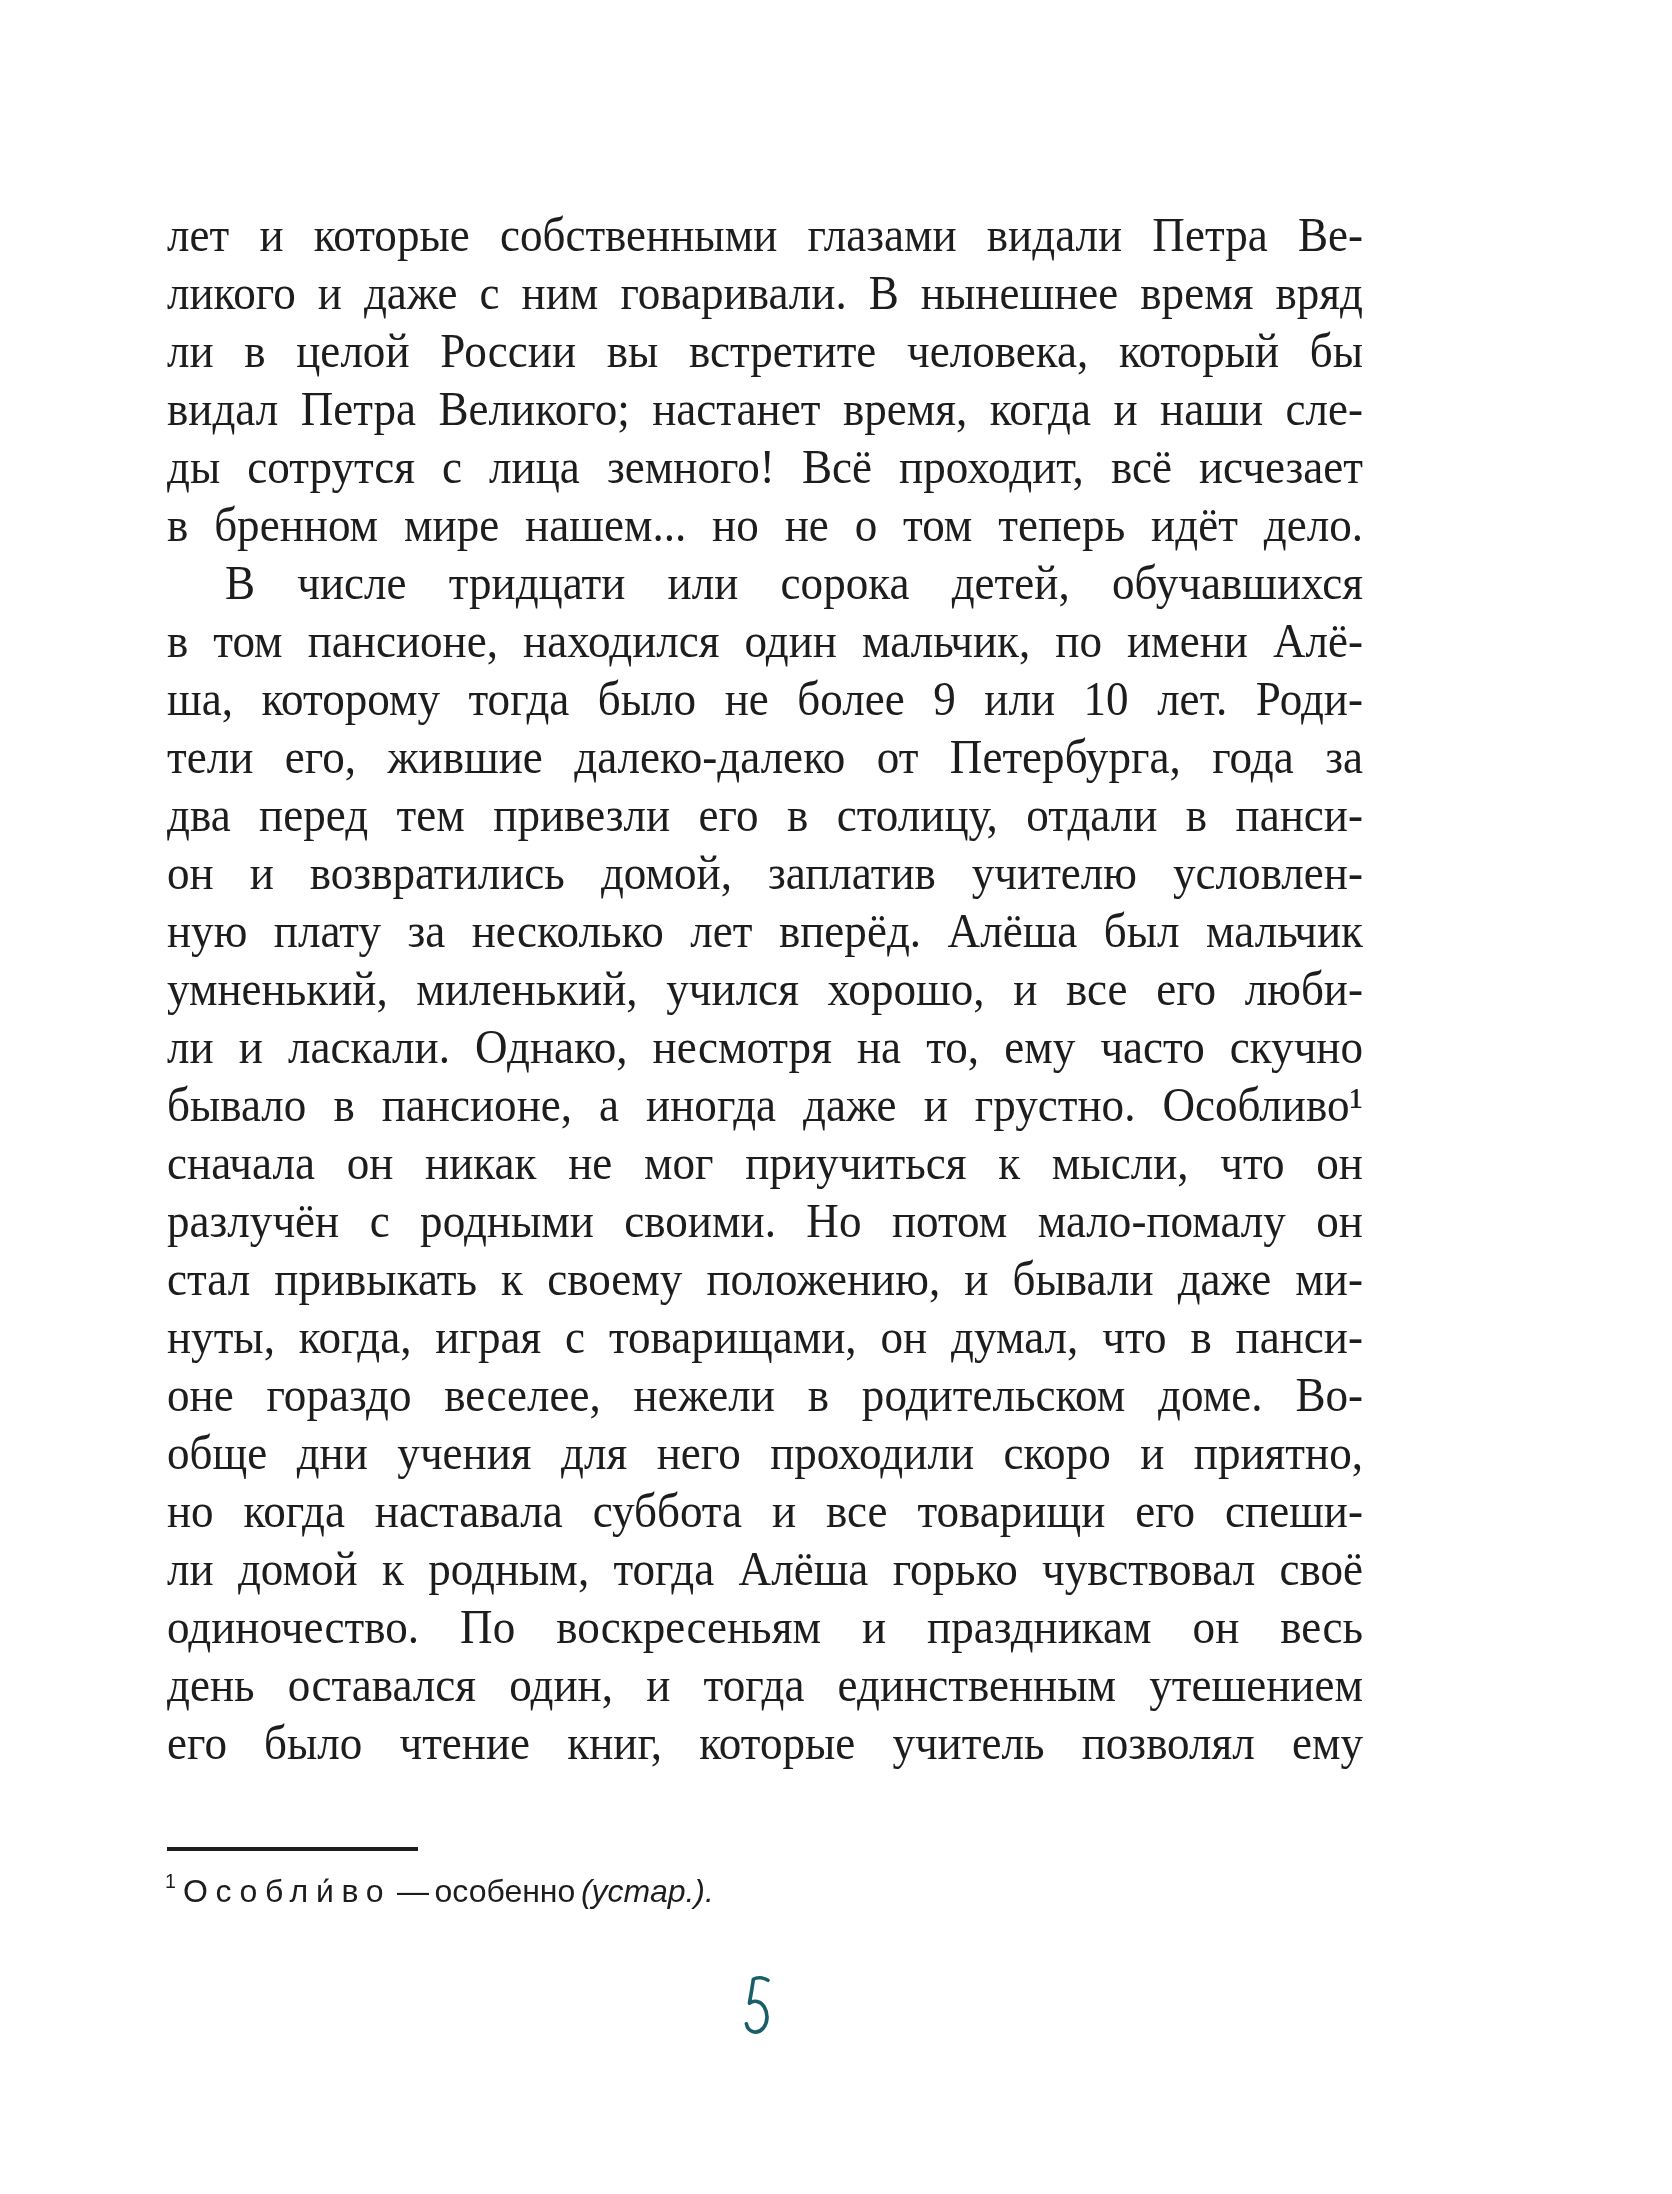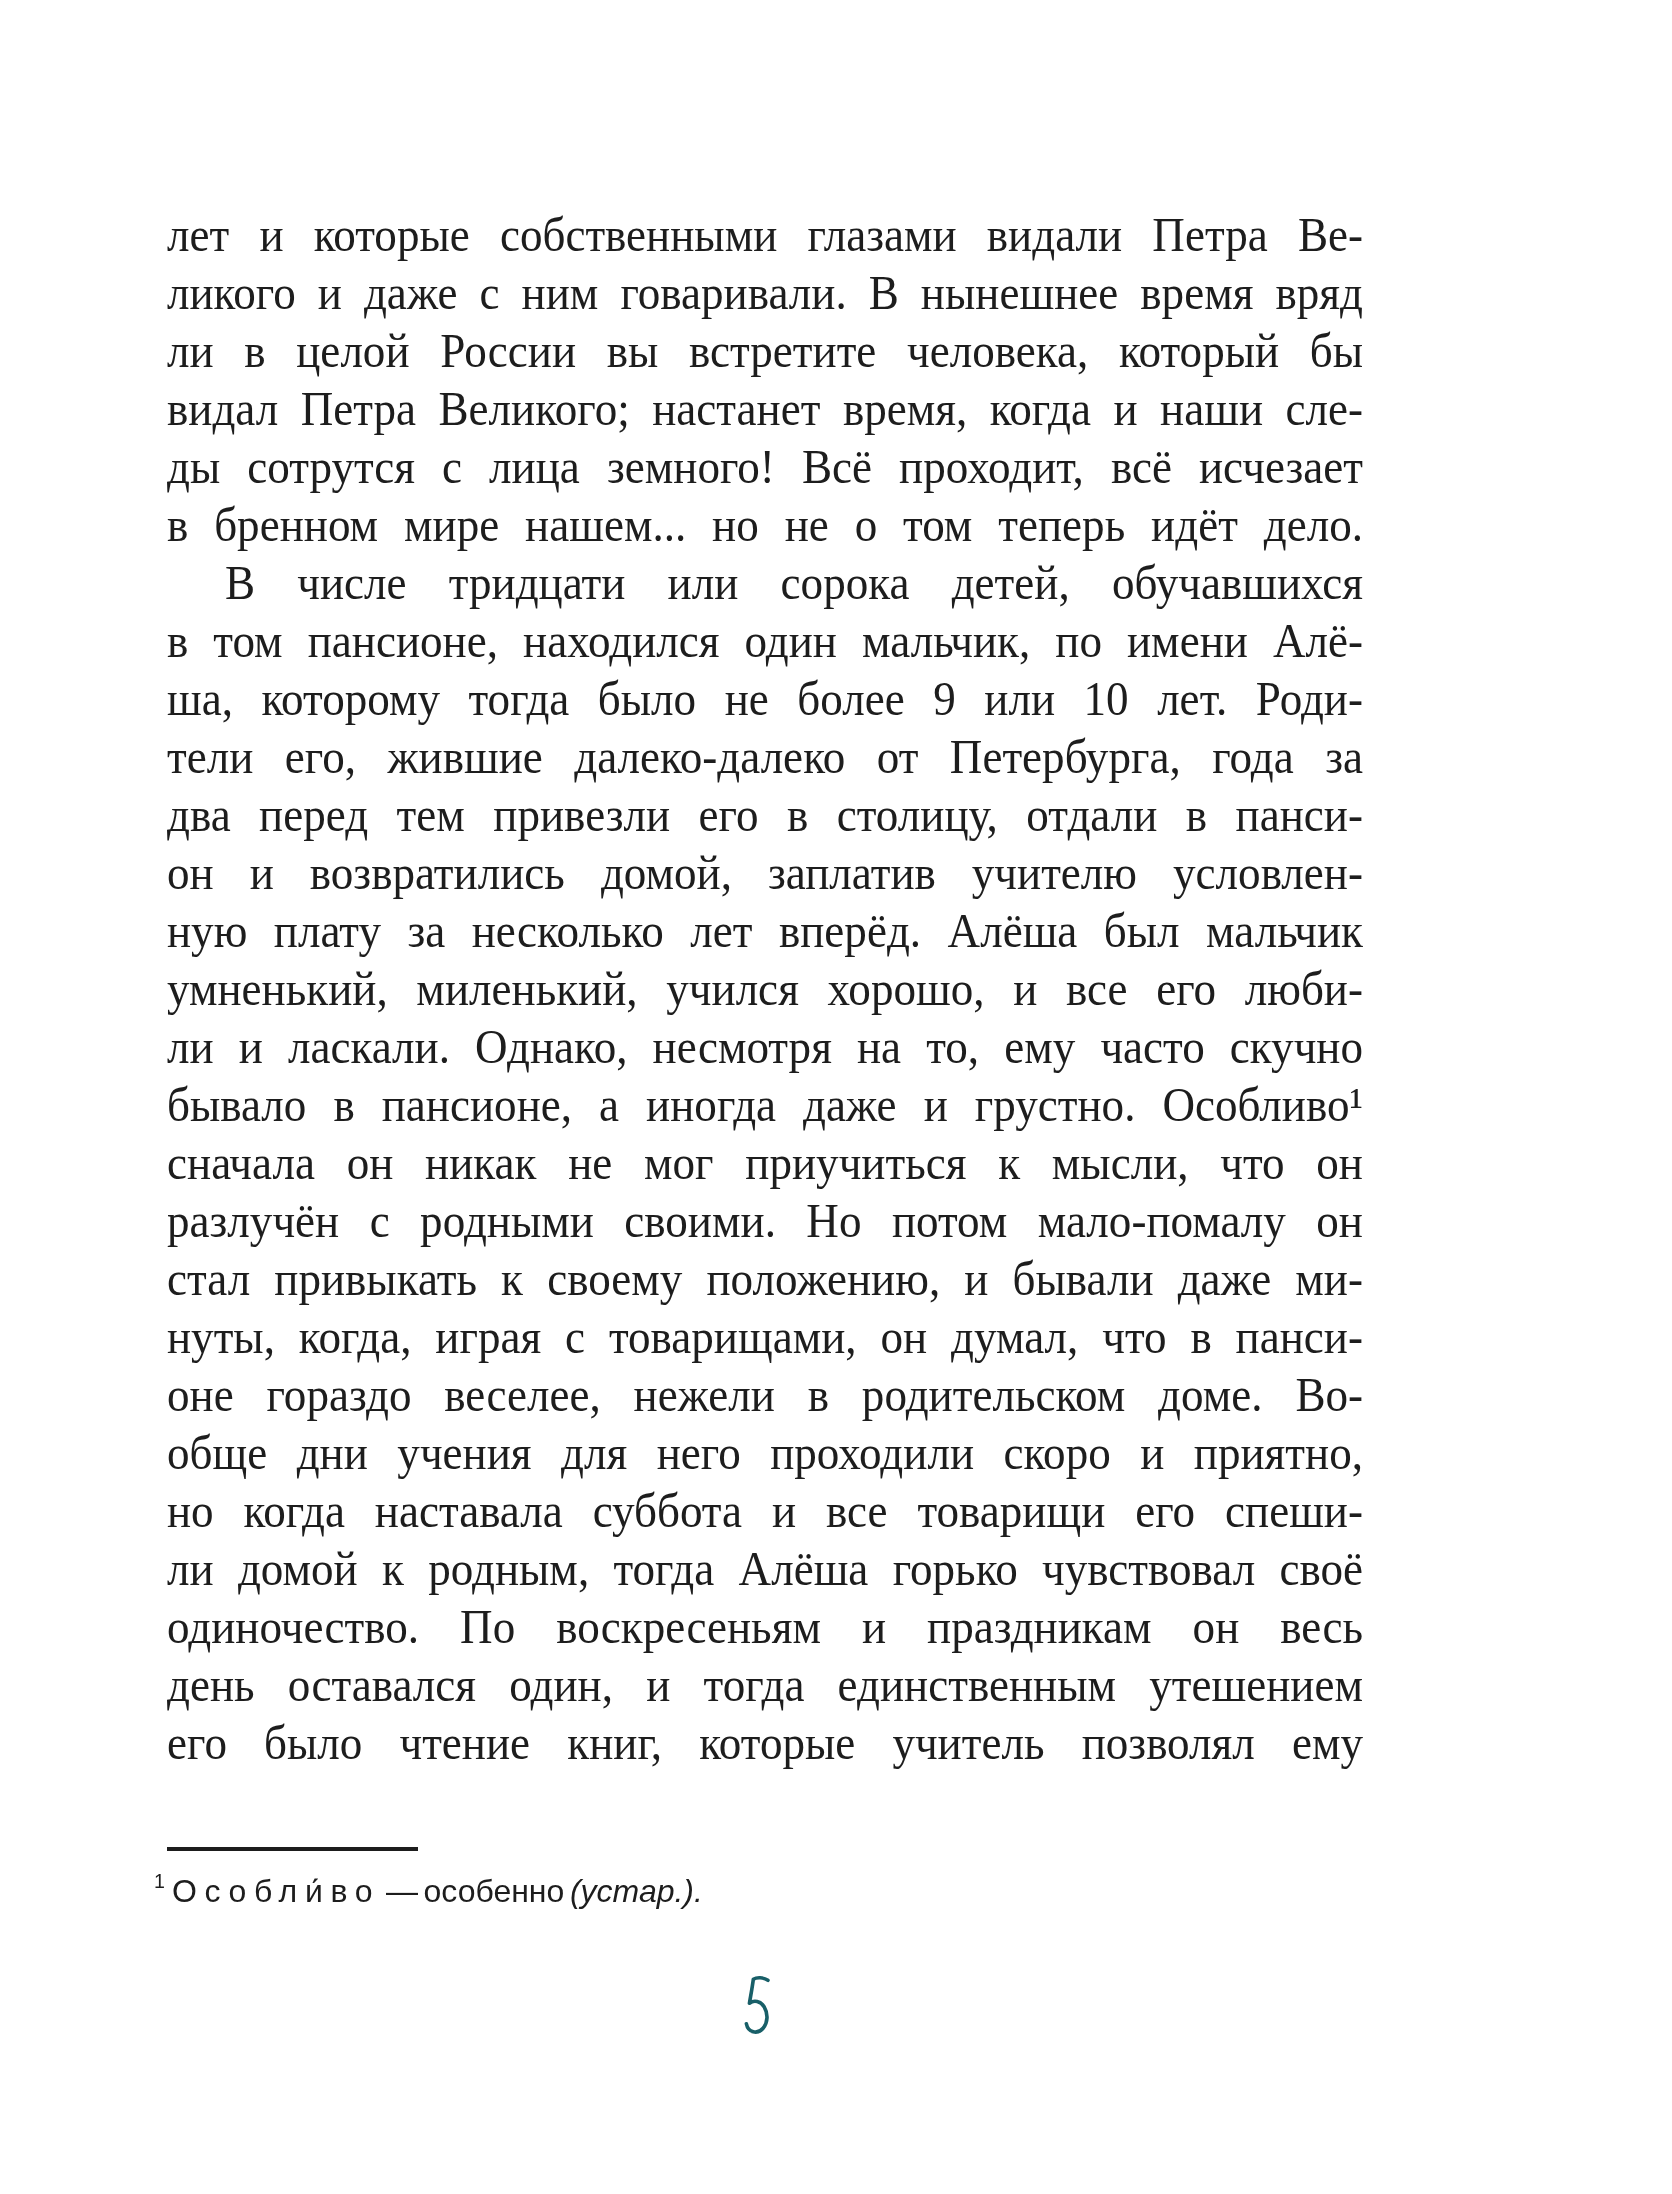--- a/index.html
+++ b/index.html
@@ -37,21 +37,21 @@
 
   
   .fn-rule {
     position: absolute;
     left: 167px; top: 1847px;
     width: 251px; height: 4.2px;
     background: var(--ink, #1d1d1d);
   }
   .footnote {
     position: absolute;
-    left: 154px; top: 1859px;
+    left: 165px; top: 1859px;
     width: 1122px;
     font-family: "Liberation Sans", "DejaVu Sans", sans-serif;
     font-size: 32px;
     line-height: 45px;
     color: var(--ink, #1d1d1d);
   }
   .fn-marker {
     font-size: 19.6px;
     vertical-align: 14px;
     margin-right: 7px;

